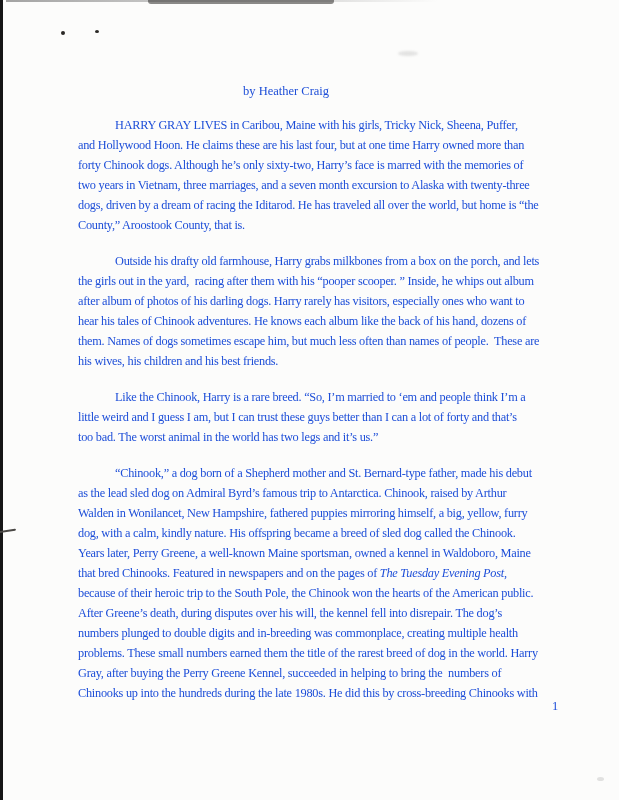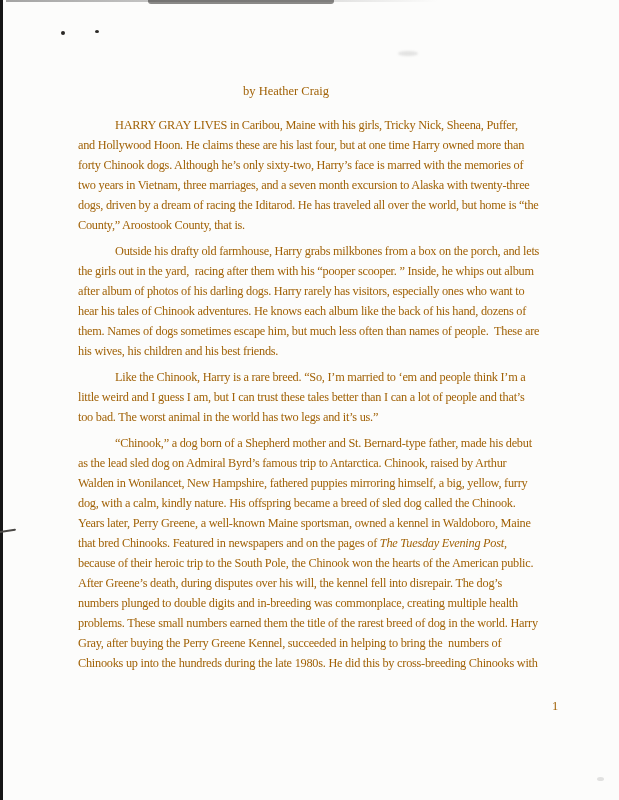--- a/index.html
+++ b/index.html
@@ -6,21 +6,21 @@
   body {
     width: 619px; height: 800px;
     background: #ffffff;
     font-family: "Liberation Serif", "DejaVu Serif", serif;
   }
   .page {
     position: relative;
     width: 619px; height: 800px;
     background: #fcfcfb;
     overflow: hidden;
-    color: #a16207;
+    color: #1d4ed8;
   }
   
   .left-edge {
     position: absolute; left: 0; top: 0;
     width: 3px; height: 800px;
     background: #161616;
   }
   .top-smudge-1 {
     position: absolute; left: 6px; top: 0;
     width: 432px; height: 2px;
@@ -75,21 +75,21 @@
     width: 530px;
     font-size: 12.3px;
     line-height: 20px;
     letter-spacing: -0.25px;
   }
   .body-text p {
     margin: 0;
     white-space: pre;
     text-indent: 37px;
   }
-  .body-text p + p { margin-top: 6px; }
+  .body-text p + p { margin-top: 16px; }
   .pub { font-style: italic; }
   .page-number {
     position: absolute; left: 552px; top: 699px;
     font-size: 12.5px;
   }
 </style>
 </head>
 <body>
 
 <div class="page">
@@ -112,21 +112,21 @@
 two years in Vietnam, three marriages, and a seven month excursion to Alaska with twenty-three
 dogs, driven by a dream of racing the Iditarod. He has traveled all over the world, but home is “the
 County,” Aroostook County, that is.</p>
     <p>Outside his drafty old farmhouse, Harry grabs milkbones from a box on the porch, and lets
 the girls out in the yard,  racing after them with his “pooper scooper. ” Inside, he whips out album
 after album of photos of his darling dogs. Harry rarely has visitors, especially ones who want to
 hear his tales of Chinook adventures. He knows each album like the back of his hand, dozens of
 them. Names of dogs sometimes escape him, but much less often than names of people.  These are
 his wives, his children and his best friends.</p>
     <p>Like the Chinook, Harry is a rare breed. “So, I’m married to ‘em and people think I’m a
-little weird and I guess I am, but I can trust these tales better than I can a lot of people and that’s
+little weird and I guess I am, but I can trust these guys better than I can a lot of forty and that’s
 too bad. The worst animal in the world has two legs and it’s us.”</p>
     <p><span>“Chinook,” a dog born of a Shepherd mother and St. Bernard-type father, made his debut
 as the lead sled dog on Admiral Byrd’s famous trip to Antarctica. Chinook, raised by Arthur
 Walden in Wonilancet, New Hampshire, fathered puppies mirroring himself, a big, yellow, furry
 dog, with a calm, kindly nature. His offspring became a breed of sled dog called the Chinook.
 Years later, Perry Greene, a well-known Maine sportsman, owned a kennel in Waldoboro, Maine
 that bred Chinooks. Featured in newspapers and on the pages of </span><i class="pub">The Tuesday Evening Post</i><span>,
 because of their heroic trip to the South Pole, the Chinook won the hearts of the American public.
 After Greene’s death, during disputes over his will, the kennel fell into disrepair. The dog’s
 numbers plunged to double digits and in-breeding was commonplace, creating multiple health

